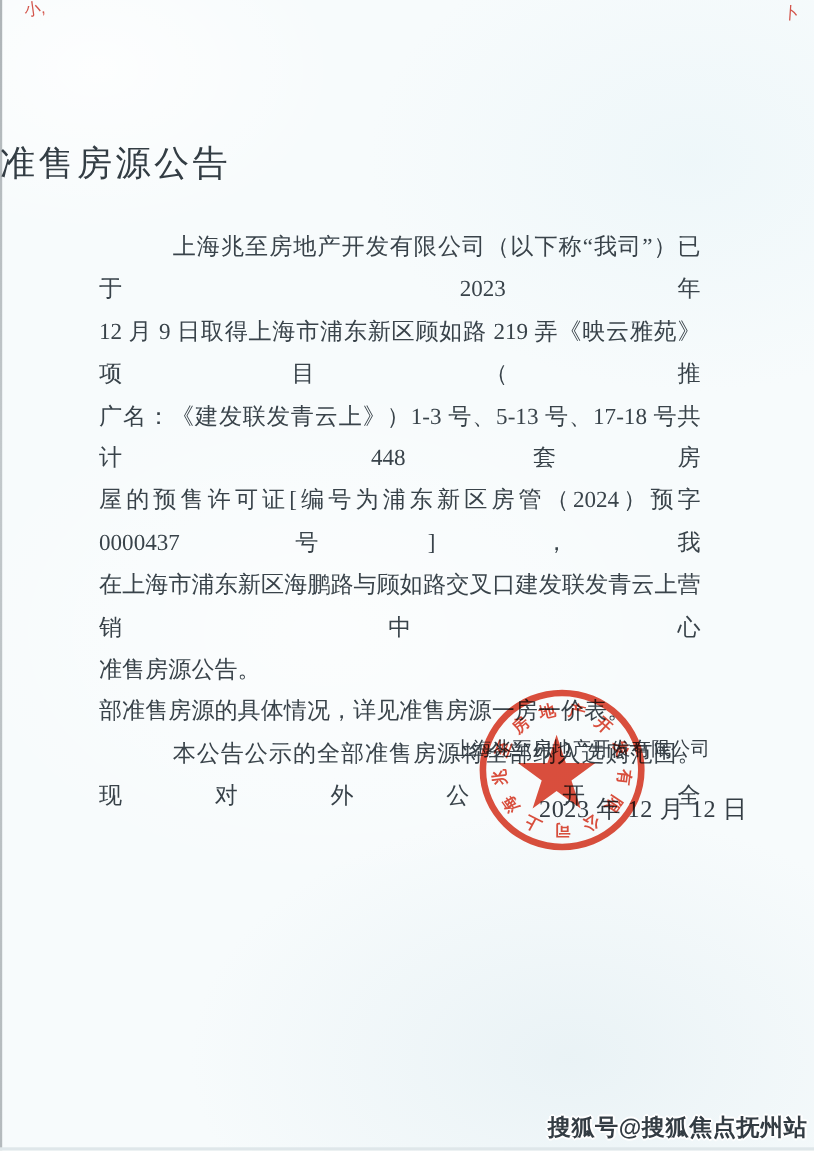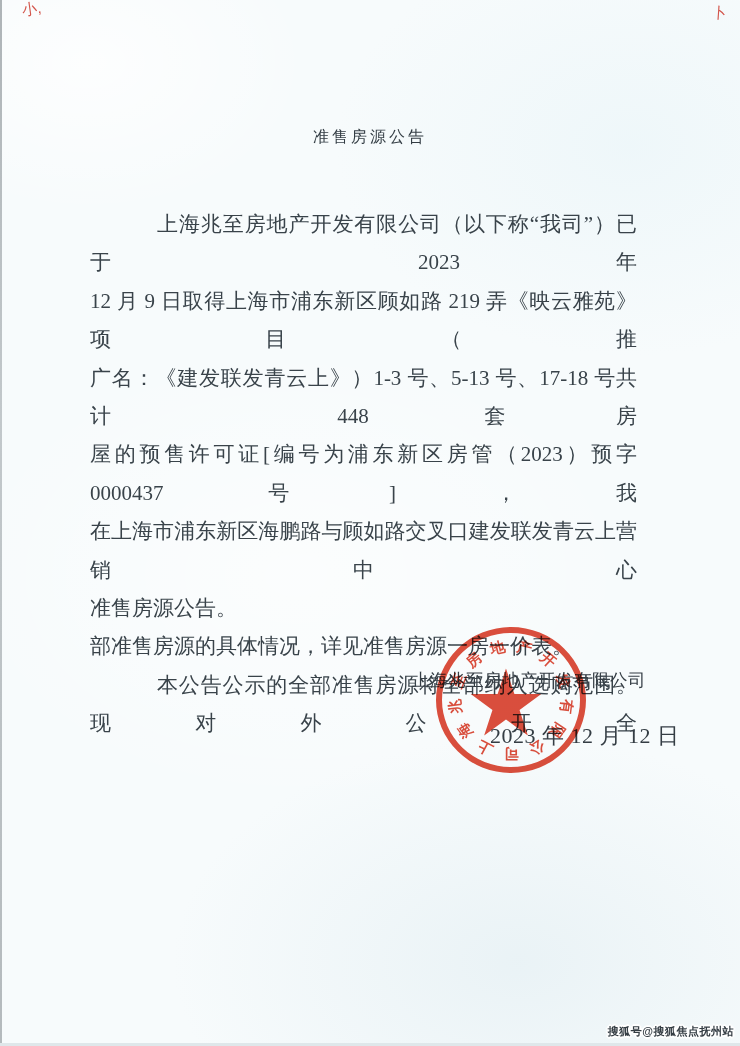--- a/index.html
+++ b/index.html
@@ -21,21 +21,21 @@
     background:linear-gradient(to bottom,#aeb4b7,#c2c8cb 40%,#b4babd);}
   .edge-bottom{position:absolute;left:0;bottom:0;width:740px;height:3px;background:#dfe7ea;}
 
   .corner-mark{position:absolute;color:#cf4338;font-size:15px;line-height:1;
     font-family:"Liberation Sans","DejaVu Sans",sans-serif;opacity:.9;}
   .corner-mark.tl{left:22px;top:1px;transform:rotate(-8deg);}
   .corner-mark.tr{left:712px;top:5px;transform:rotate(4deg);}
 
   .doc-title{
     position:absolute;left:0;top:127px;width:740px;
-    text-align:center;font-size:16px;font-weight:400;
+    text-align:left;font-size:32px;font-weight:400;
     letter-spacing:3px;color:#333d44;margin:0;
   }
 
   .body-text{
     position:absolute;left:90px;top:205px;width:547px;
     font-size:21px;line-height:38.4px;color:#39434a;
   }
   .ln{white-space:nowrap;}
   .ln.fill{white-space:normal;text-align:justify;text-align-last:justify;text-justify:inter-character;}
   .ln.ind{text-indent:67px;}
@@ -51,41 +51,41 @@
     transform:translate(-56%,-46%);
     font-size:92px;line-height:92px;color:#dc3b27;
     font-family:"DejaVu Sans",sans-serif;}
   .seal-chars{position:absolute;left:50%;top:50%;width:0;height:0;transform:scaleY(.96);}
   .seal-chars span{position:absolute;left:-8px;top:-9px;width:16px;height:18px;
     font-size:15px;line-height:18px;text-align:center;color:#dc3b27;font-weight:700;
     font-family:"Liberation Sans","DejaVu Sans",sans-serif;}
 
   .watermark{position:absolute;right:6px;bottom:7px;
     font-family:"Liberation Sans","DejaVu Sans",sans-serif;
-    font-size:11px;font-weight:700;color:#333c43;letter-spacing:.5px;
+    font-size:21px;font-weight:700;color:#333c43;letter-spacing:.5px;
     text-shadow:-2px 0 #fff,2px 0 #fff,0 -2px #fff,0 2px #fff,
       -1px -1px #fff,1px -1px #fff,-1px 1px #fff,1px 1px #fff;}
 </style>
 </head>
 <body>
 
 <div class="page">
   <div class="edge-left"></div>
   <div class="edge-bottom"></div>
 
   <span class="corner-mark tl">小,</span>
   <span class="corner-mark tr">卜</span>
 
   <h1 class="doc-title">准售房源公告</h1>
 
   <div class="body-text">
     <div class="ln ind fill">上海兆至房地产开发有限公司（以下称“我司”）已于 2023 年</div>
     <div class="ln fill">12 月 9 日取得上海市浦东新区顾如路 219 弄《映云雅苑》项目（推</div>
     <div class="ln fill">广名：《建发联发青云上》）1-3 号、5-13 号、17-18 号共计 448 套房</div>
-    <div class="ln fill">屋的预售许可证[编号为浦东新区房管（2023）预字 0000437 号]，我</div>
+    <div class="ln fill">屋的预售许可证[编号为浦东新区房管（2024）预字 0000437 号]，我</div>
     <div class="ln fill">在上海市浦东新区海鹏路与顾如路交叉口建发联发青云上营销中心</div>
     <div class="ln">准售房源公告。</div>
     <div class="ln">部准售房源的具体情况，详见准售房源一房一价表。</div>
     <div class="ln ind fill">本公告公示的全部准售房源将全部纳入选购范围。现对外公开全</div>
   </div>
 
   <div class="sig-company">上海兆至房地产开发有限公司</div>
   <div class="sig-date">2023 年 12 月 12 日</div>
 
   <div class="seal">

